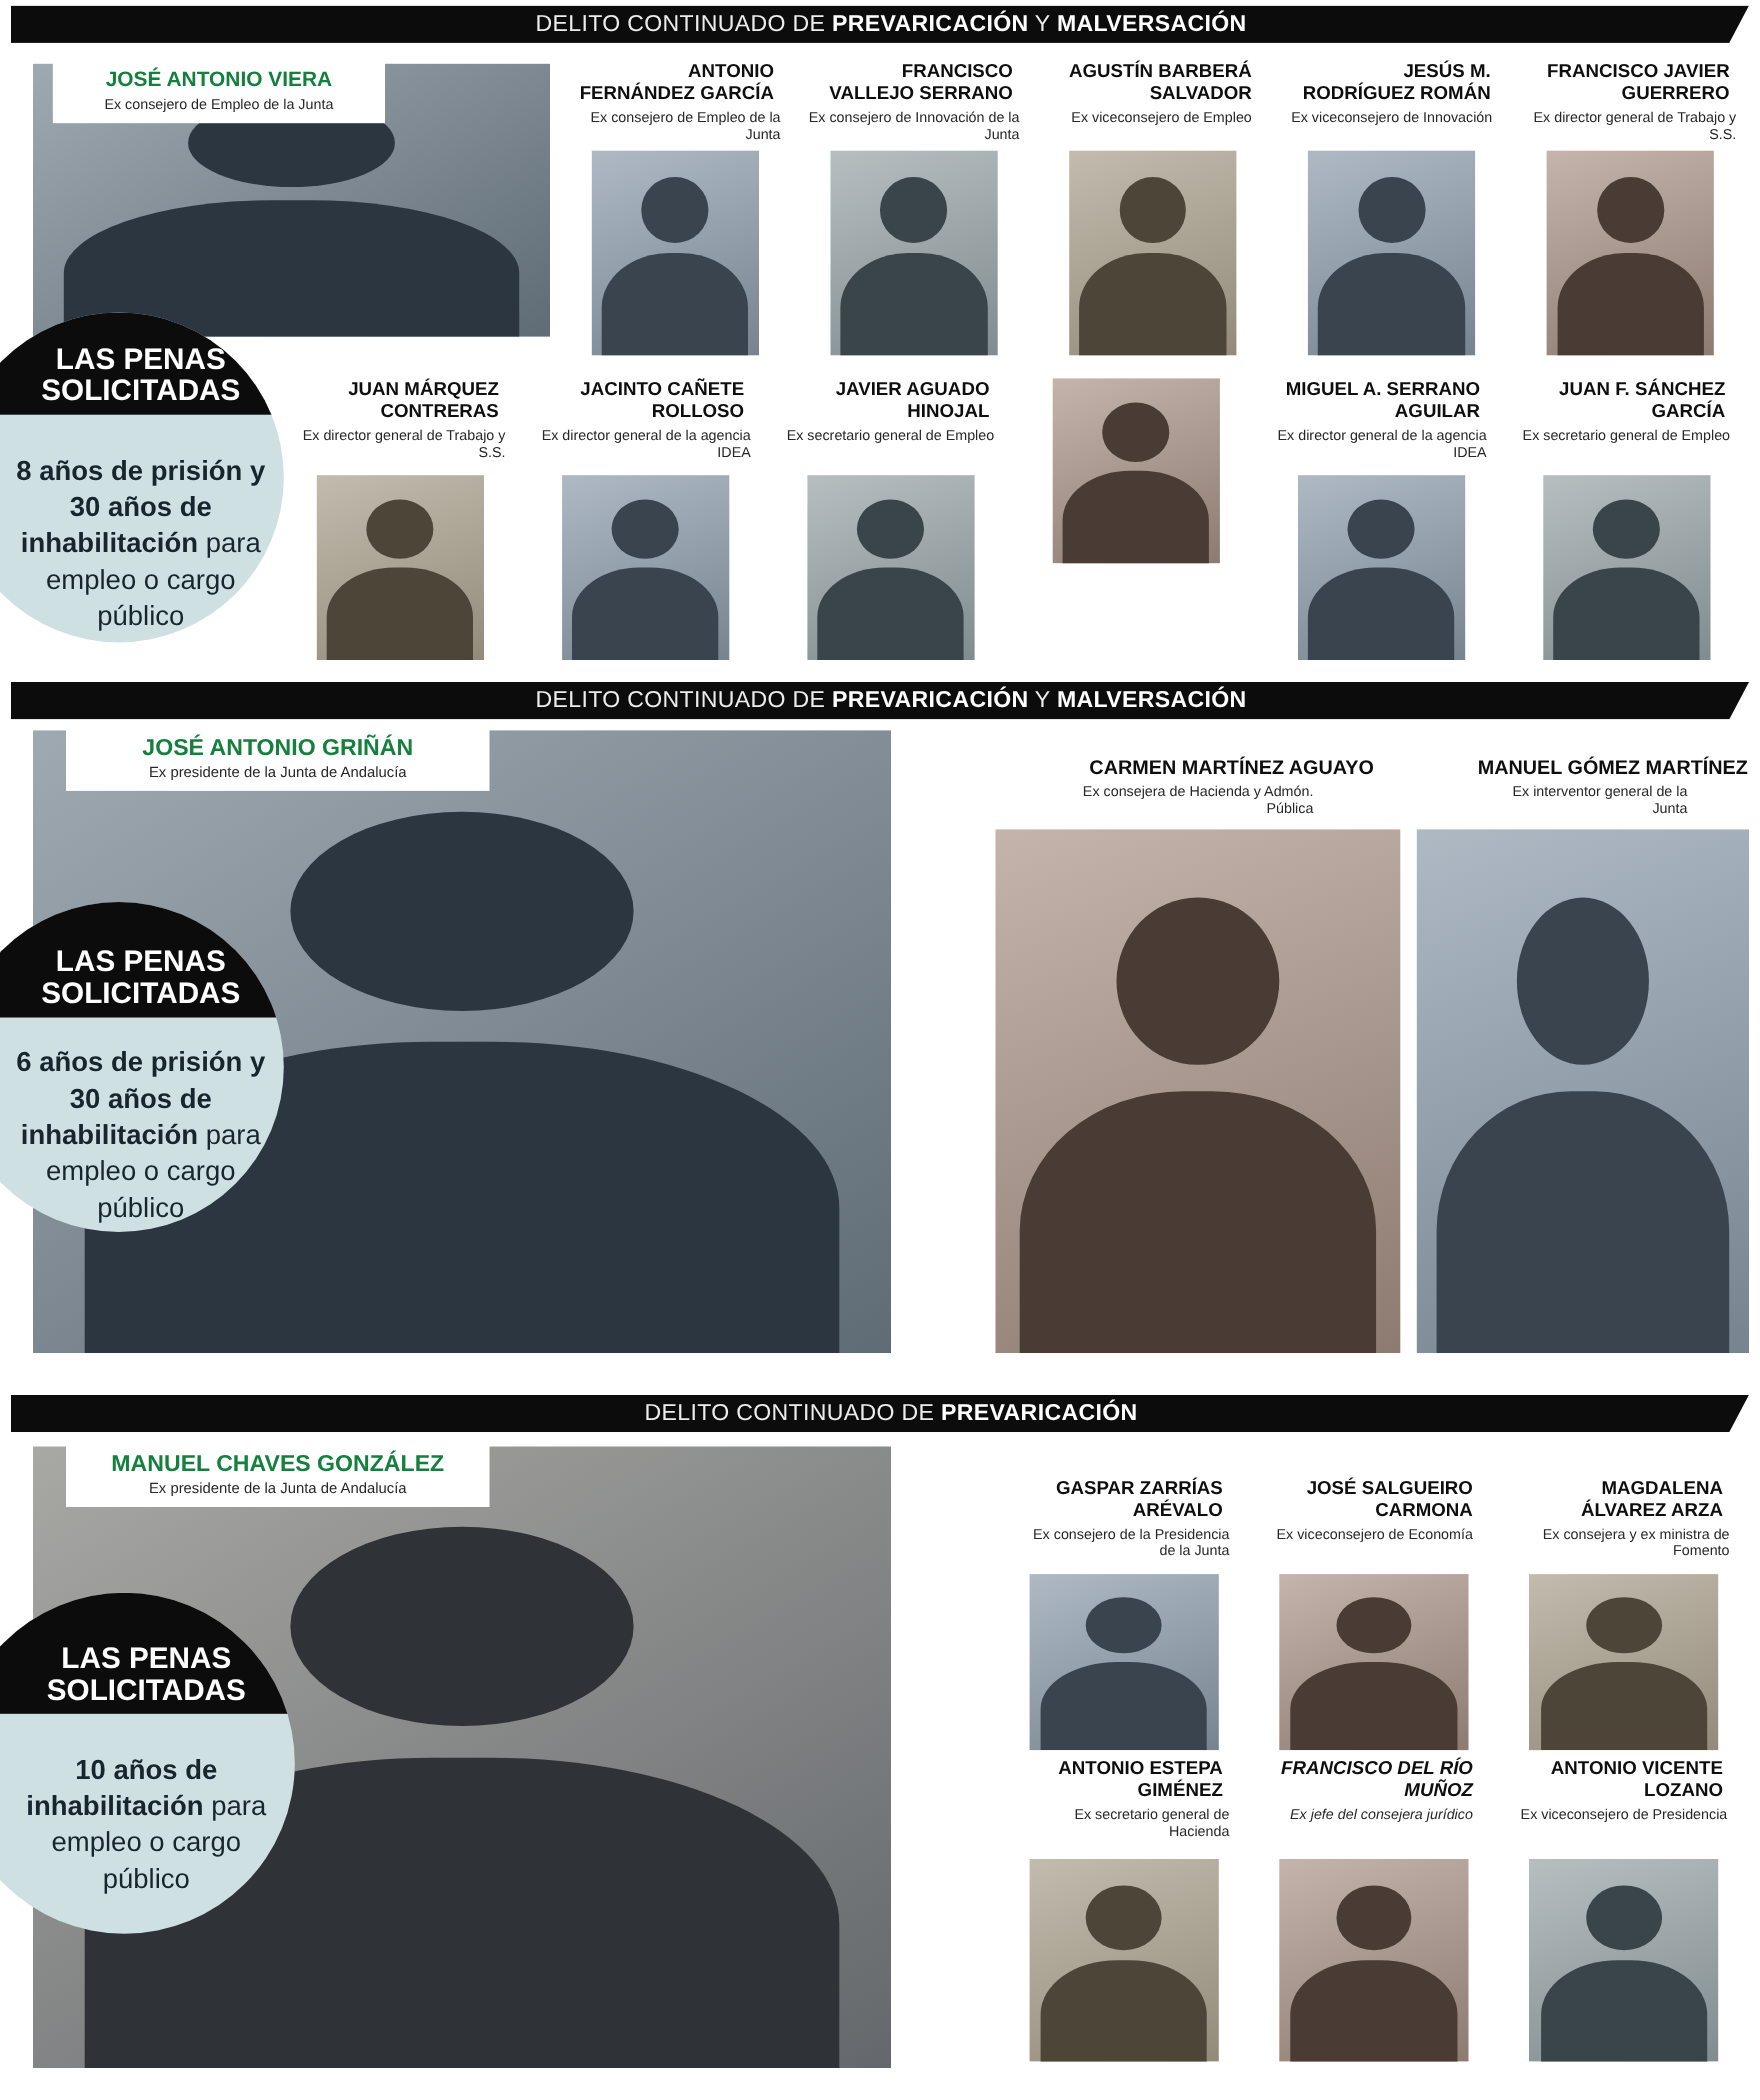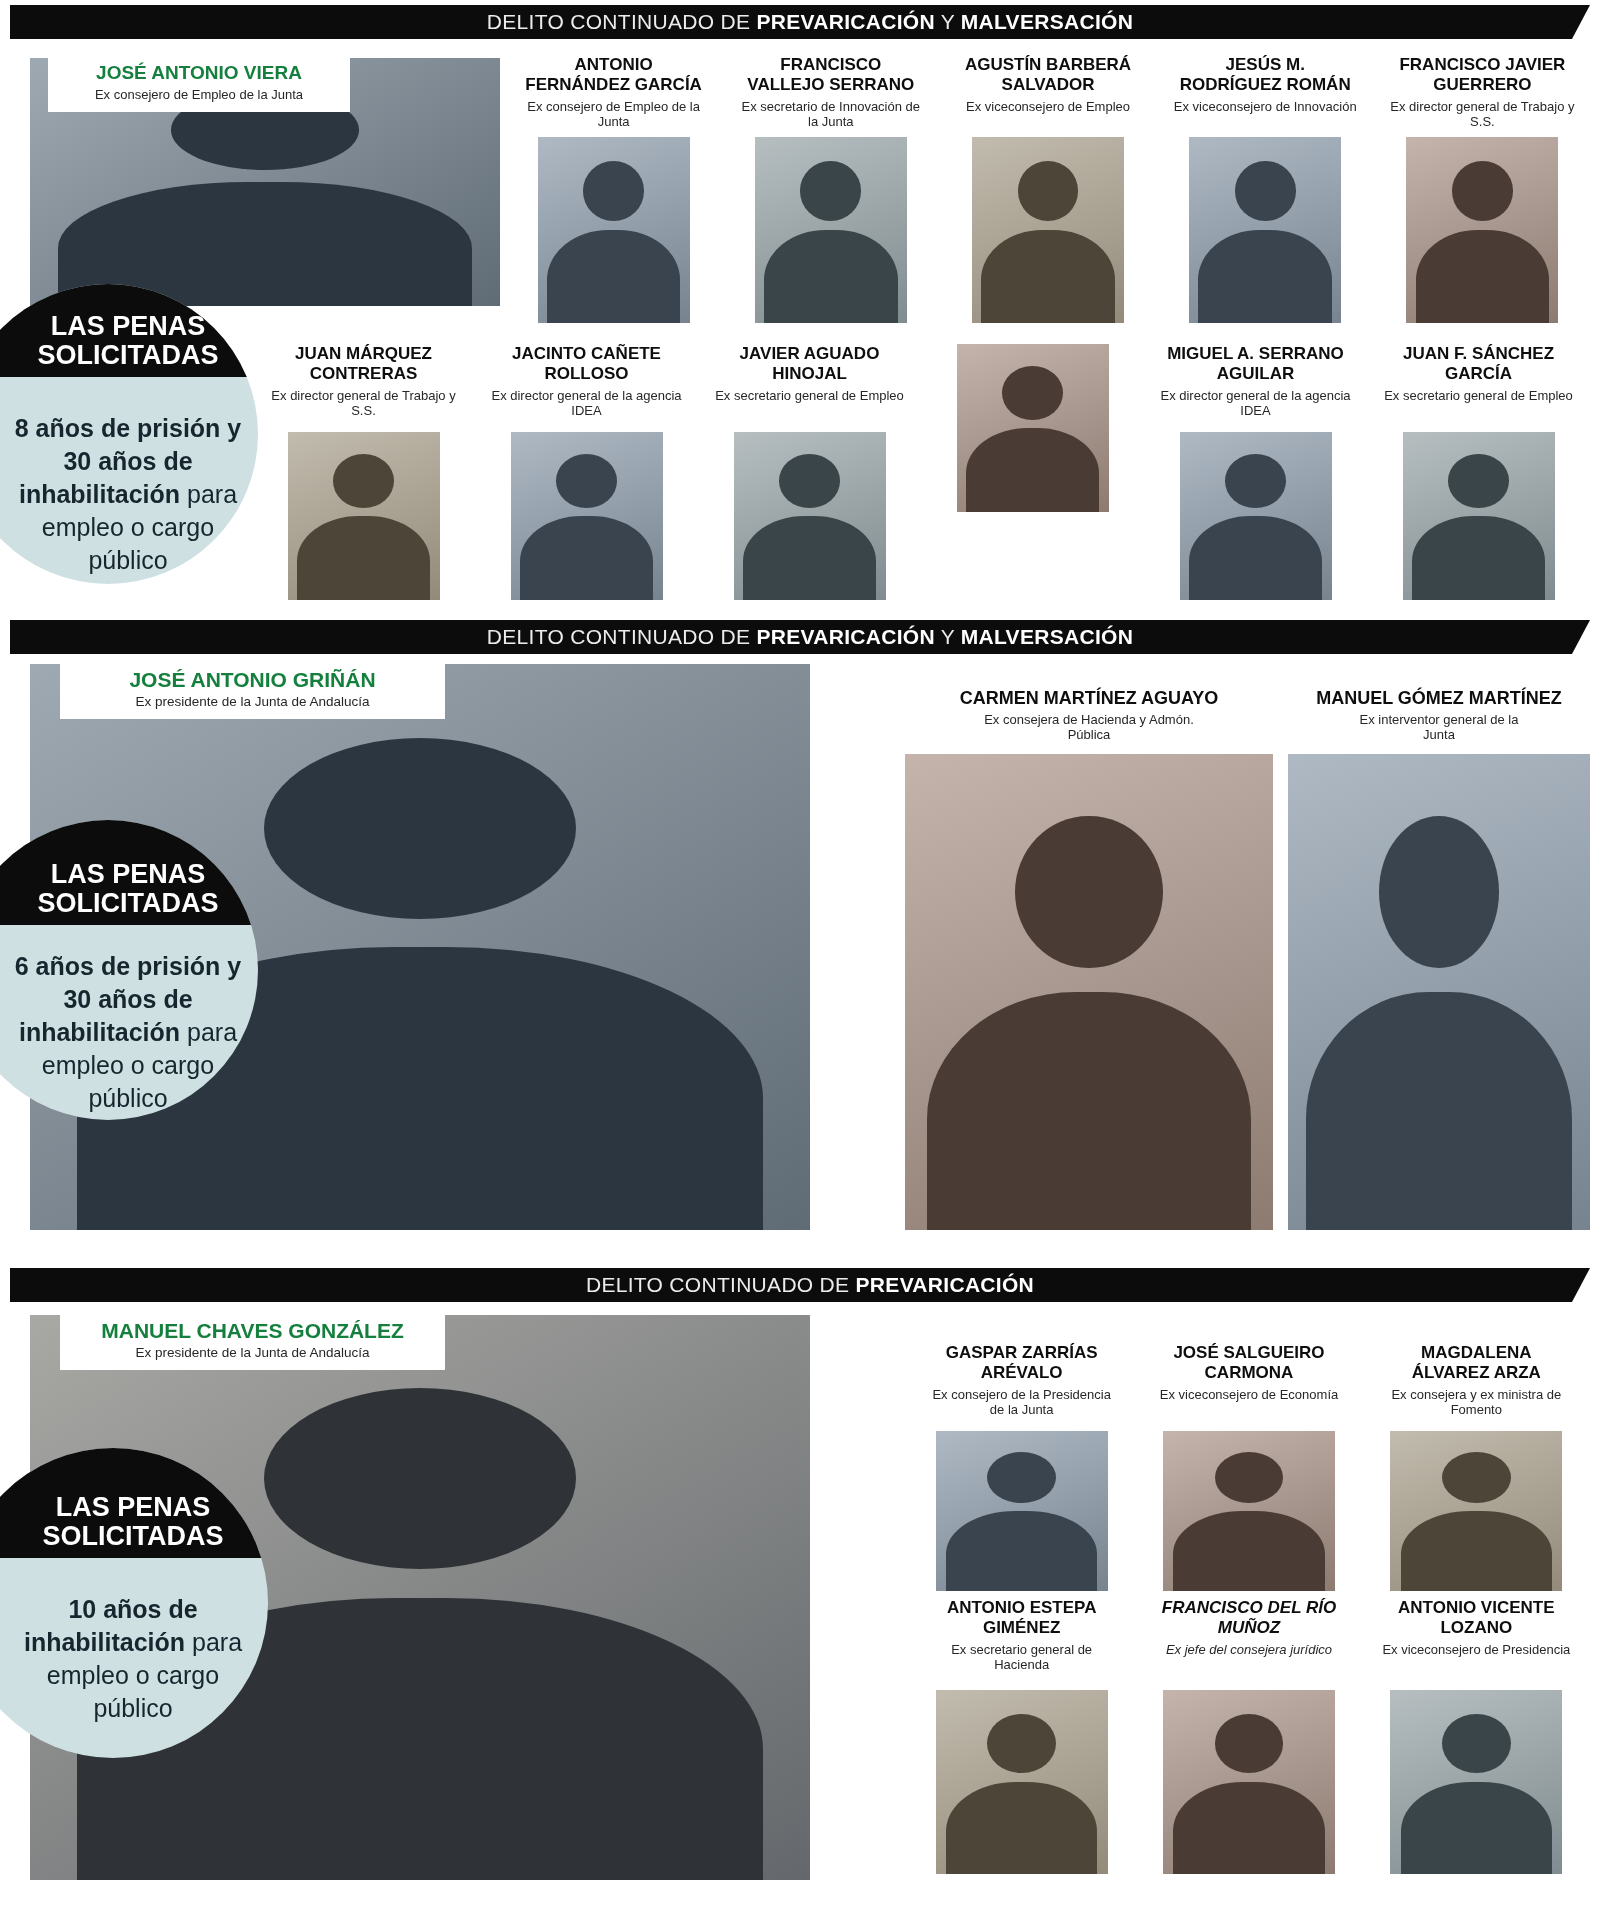--- a/index.html
+++ b/index.html
@@ -23,21 +23,21 @@
   .tone-b .sil-head,.tone-b .sil-body{background:#4d4638;}
   .tone-c{background:linear-gradient(160deg,#b6bec0,#808c90);}
   .tone-c .sil-head,.tone-c .sil-body{background:#3a4549;}
   .tone-d{background:linear-gradient(160deg,#c4b4ac,#8d7b71);}
   .tone-d .sil-head,.tone-d .sil-body{background:#4a3c34;}
   .tone-big{background:linear-gradient(150deg,#9fa9b2,#5f6b75);}
   .tone-big .sil-head,.tone-big .sil-body{background:#2c3640;}
   .tone-big2{background:linear-gradient(150deg,#a8a8a4,#64686c);}
   .tone-big2 .sil-head,.tone-big2 .sil-body{background:#2f3236;}
   
-  .plabel{text-align:center;box-sizing:border-box;}
+  .plabel{text-align:right;box-sizing:border-box;}
   .p-name{font-weight:bold;font-size:17px;line-height:20px;color:#0e0e0e;max-width:180px;margin:0 auto;}
   .p-title{font-weight:normal;font-size:13px;line-height:15px;color:#272727;max-width:192px;margin:4px auto 0;}
   
   .main-label{position:absolute;background:#ffffff;text-align:center;padding:7px 8px 9px;box-sizing:border-box;}
   .main-label .m-name{font-weight:bold;font-size:21px;line-height:23px;color:#15803d;}
   .main-label .m-title{font-size:13.5px;line-height:16px;color:#272727;margin-top:3px;}
   
   .circle{position:absolute;border-radius:50%;overflow:hidden;background:#cfe0e2;}
   .dome{position:absolute;top:0;left:0;right:0;background:#0c0c0c;display:flex;flex-direction:column;
         justify-content:flex-end;align-items:center;color:#ffffff;font-weight:bold;
@@ -72,21 +72,21 @@
         <div class="p-title">Ex consejero de Empleo de la Junta</div>
       </div>
       <div class="photo rel tone-a" style="width:152px;height:186px;">
           <div class="sil-head"></div>
           <div class="sil-body"></div>
         </div>
     </div>
     <div class="pcol">
       <div class="plabel" style="height:82px;">
         <div class="p-name">FRANCISCO VALLEJO SERRANO</div>
-        <div class="p-title">Ex secretario de Innovación de la Junta</div>
+        <div class="p-title">Ex consejero de Innovación de la Junta</div>
       </div>
       <div class="photo rel tone-c" style="width:152px;height:186px;">
           <div class="sil-head"></div>
           <div class="sil-body"></div>
         </div>
     </div>
     <div class="pcol">
       <div class="plabel" style="height:82px;">
         <div class="p-name">AGUSTÍN BARBERÁ SALVADOR</div>
         <div class="p-title">Ex viceconsejero de Empleo</div>

